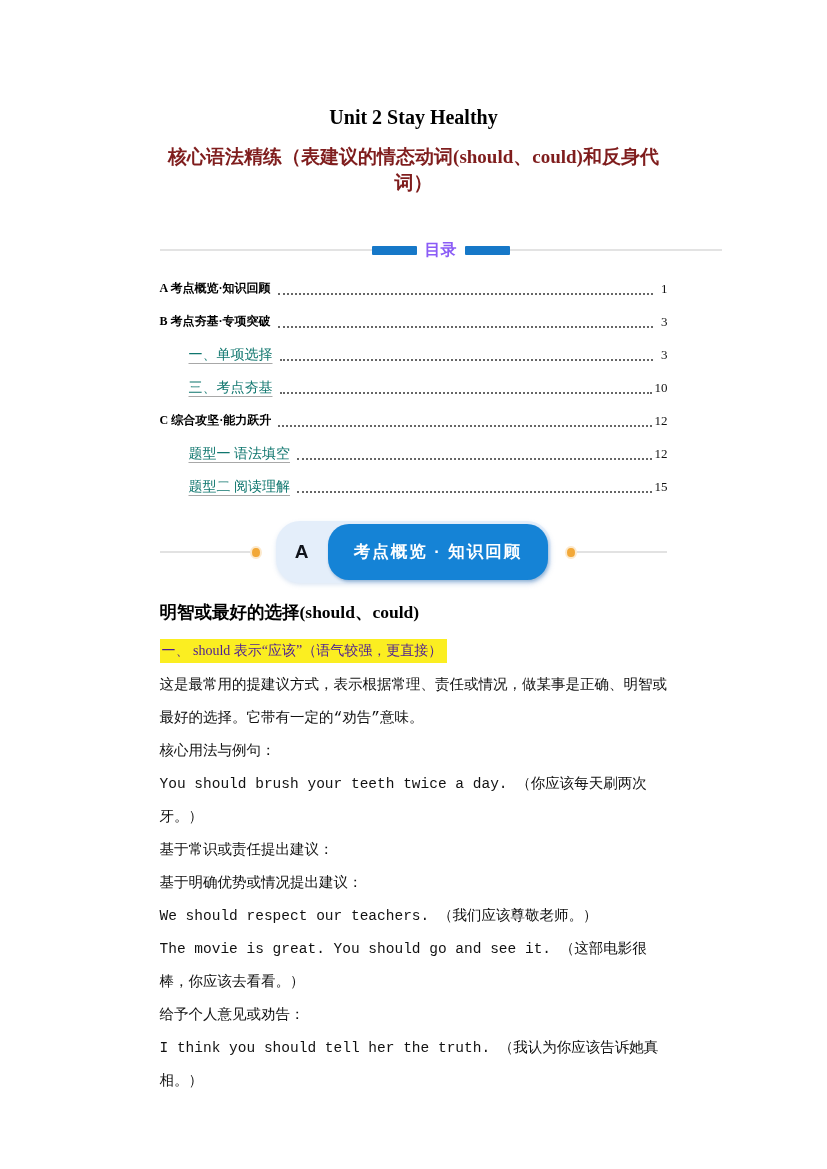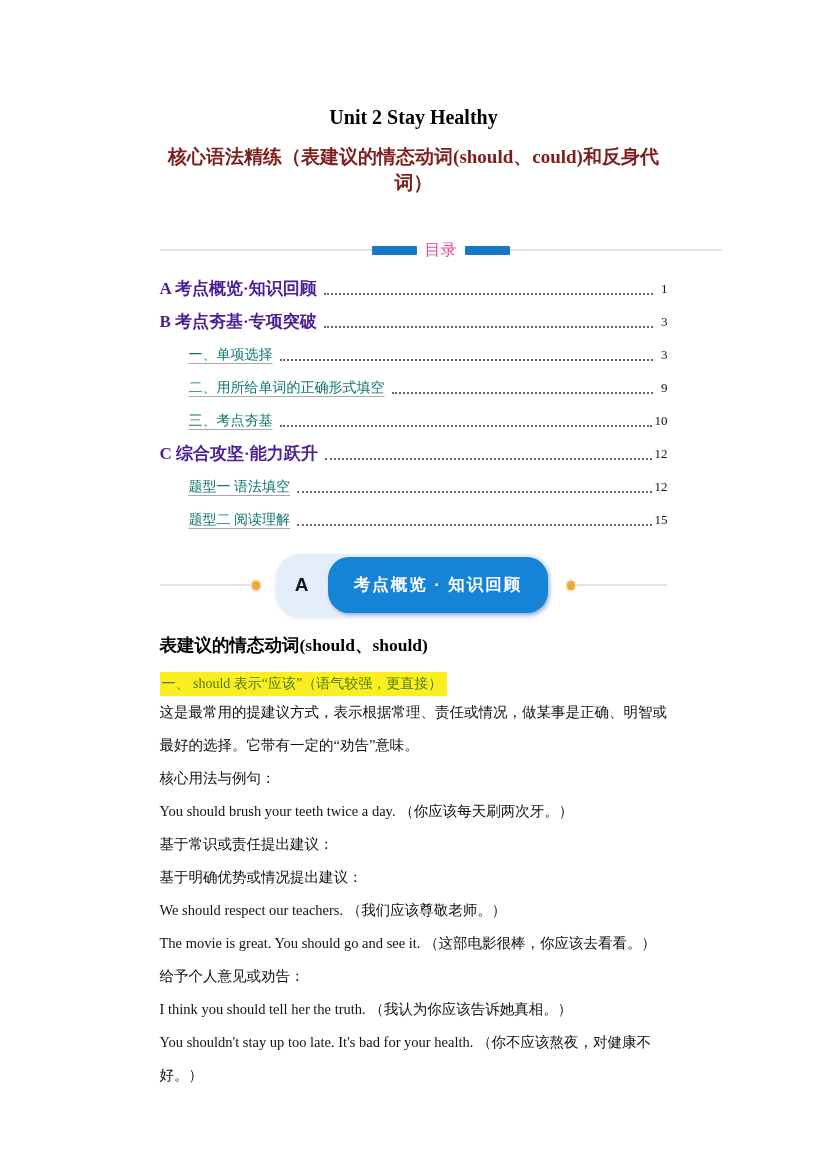--- a/index.html
+++ b/index.html
@@ -43,38 +43,38 @@
     height: 16px;
   }
   .toc-header .hline { flex: 1; height: 0; border-top: 2px solid #e3e3e3; }
   .toc-header .bluebar {
     width: 45px; height: 9px;
     background: var(--accent-blue, #1678c8);
     border-radius: 1px;
   }
   .toc-header .toc-title {
     font-size: 16px;
-    font-weight: normal;
-    color: #ec4899;
+    font-weight: bold;
+    color: #8b5cf6;
     padding: 0 8px;
     line-height: 16px;
   }
   
   .toc { margin-top: 14px; }
   .toc-row {
     display: flex;
     align-items: center;
     height: 33px;
     cursor: pointer;
   }
   .toc-row .toc-label { white-space: nowrap; }
   .toc-row.lvl1 .toc-label {
     font-weight: bold;
-    font-size: 17px;
-    color: #4c1d95;
+    font-size: 12px;
+    color: #000000;
   }
   .toc-row.lvl2 { padding-left: 29px; }
   .toc-row.lvl2 .toc-label {
     font-size: 14px;
     color: #0f766e;
     text-decoration: underline;
     text-decoration-color: #a8a8a8;
     text-underline-offset: 4px;
   }
   .toc-row .leader {
@@ -142,26 +142,26 @@
     line-height: 23px;
     font-weight: bold;
     color: #000;
   }
   .highlight-line {
     margin-top: 15px;
   }
   .highlight-line span {
     display: inline-block;
     background: var(--highlight-yellow, #fbee21);
-    color: #4d7c0f;
+    color: #4c1d95;
     font-size: 14px;
     line-height: 21px;
     padding: 1px 5px 2px 2px;
   }
-  .body-text { margin-top: 0; }
+  .body-text { margin-top: 6px; font-family: Liberation Mono, monospace; }
   .body-text p {
     margin: 0;
     font-size: 14.5px;
     line-height: 33px;
     color: #111;
   }
 </style>
 </head>
 <body>
 
@@ -188,25 +188,20 @@
       <span class="toc-label">B 考点夯基·专项突破</span>
       <span class="leader"></span>
       <span class="toc-page">3</span>
     </div>
     <div class="toc-row lvl2">
       <span class="toc-label">一、单项选择</span>
       <span class="leader"></span>
       <span class="toc-page">3</span>
     </div>
     <div class="toc-row lvl2">
-      <span class="toc-label">二、用所给单词的正确形式填空</span>
-      <span class="leader"></span>
-      <span class="toc-page">9</span>
-    </div>
-    <div class="toc-row lvl2">
       <span class="toc-label">三、考点夯基</span>
       <span class="leader"></span>
       <span class="toc-page">10</span>
     </div>
     <div class="toc-row lvl1">
       <span class="toc-label">C 综合攻坚·能力跃升</span>
       <span class="leader"></span>
       <span class="toc-page">12</span>
     </div>
     <div class="toc-row lvl2">
@@ -225,32 +220,31 @@
     <span class="bline"></span>
     <span class="bdot"></span>
     <div class="badge-capsule">
       <span class="badge-letter">A</span>
       <span class="badge-pill">考点概览 · 知识回顾</span>
     </div>
     <span class="bdot"></span>
     <span class="bline"></span>
   </div>
 
-  <h3 class="section-heading">表建议的情态动词(should、should)</h3>
+  <h3 class="section-heading">明智或最好的选择(should、could)</h3>
 
   <div class="highlight-line">
     <span>一、 should 表示“应该”（语气较强，更直接）</span>
   </div>
 
   <div class="body-text">
     <p>这是最常用的提建议方式，表示根据常理、责任或情况，做某事是正确、明智或最好的选择。它带有一定的“劝告”意味。</p>
     <p>核心用法与例句：</p>
     <p>You should brush your teeth twice a day. （你应该每天刷两次牙。）</p>
     <p>基于常识或责任提出建议：</p>
     <p>基于明确优势或情况提出建议：</p>
     <p>We should respect our teachers. （我们应该尊敬老师。）</p>
     <p>The movie is great. You should go and see it. （这部电影很棒，你应该去看看。）</p>
     <p>给予个人意见或劝告：</p>
     <p>I think you should tell her the truth. （我认为你应该告诉她真相。）</p>
-    <p>You shouldn't stay up too late. It's bad for your health. （你不应该熬夜，对健康不好。）</p>
   </div>
 
 </div>
 
 </body></html>

